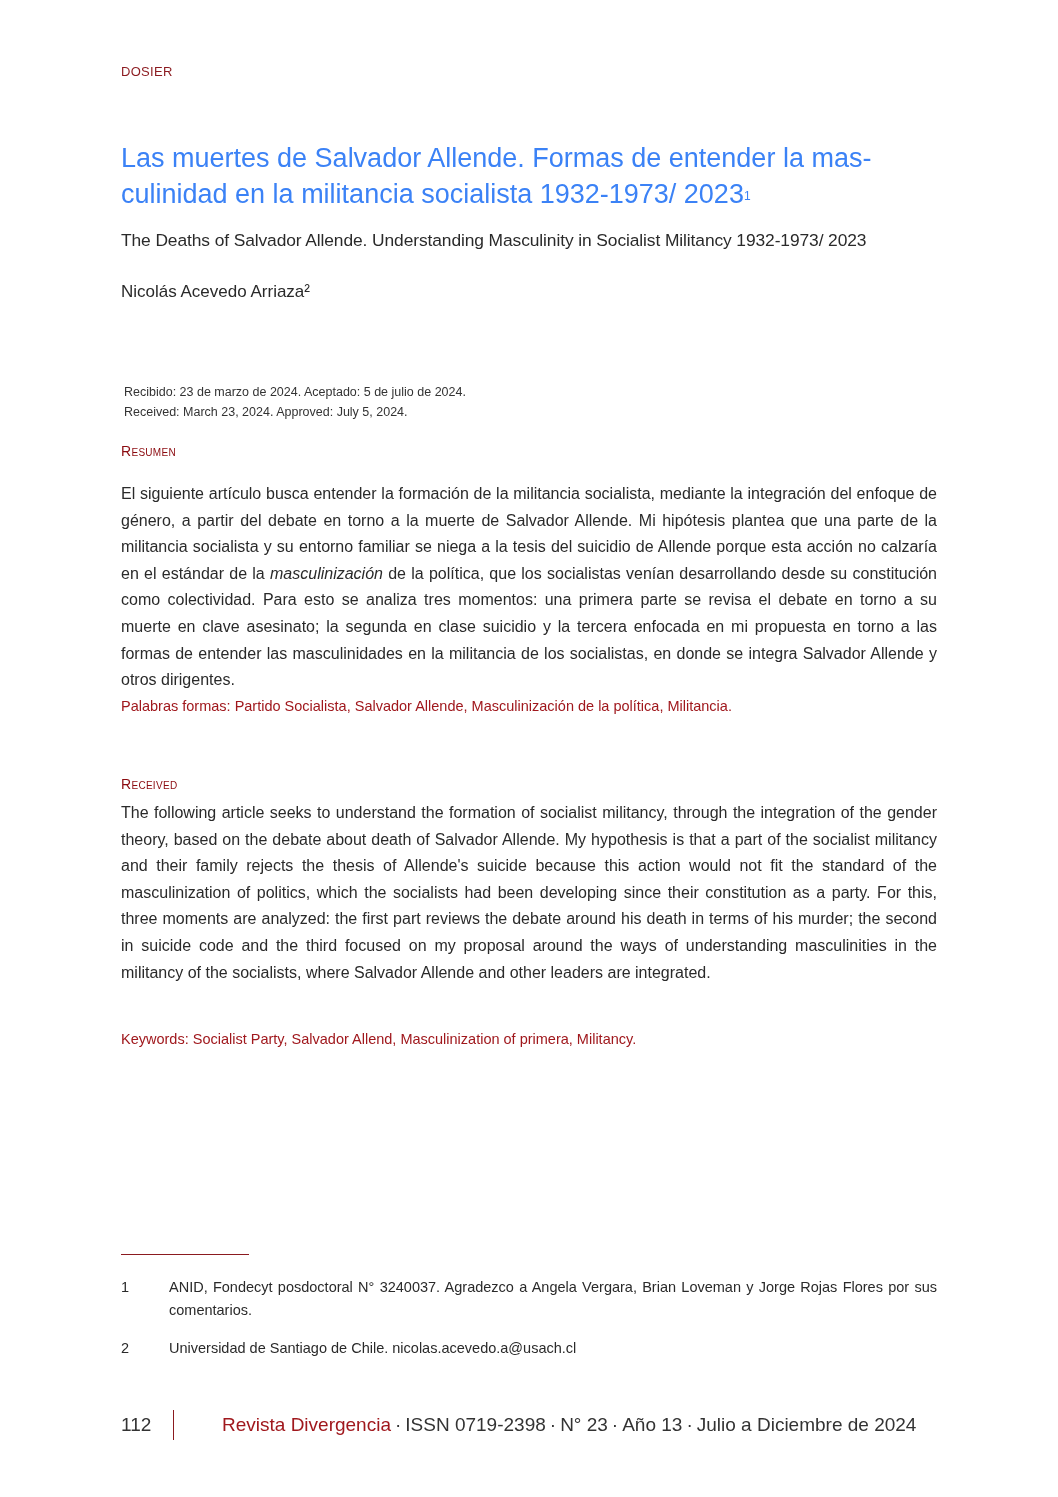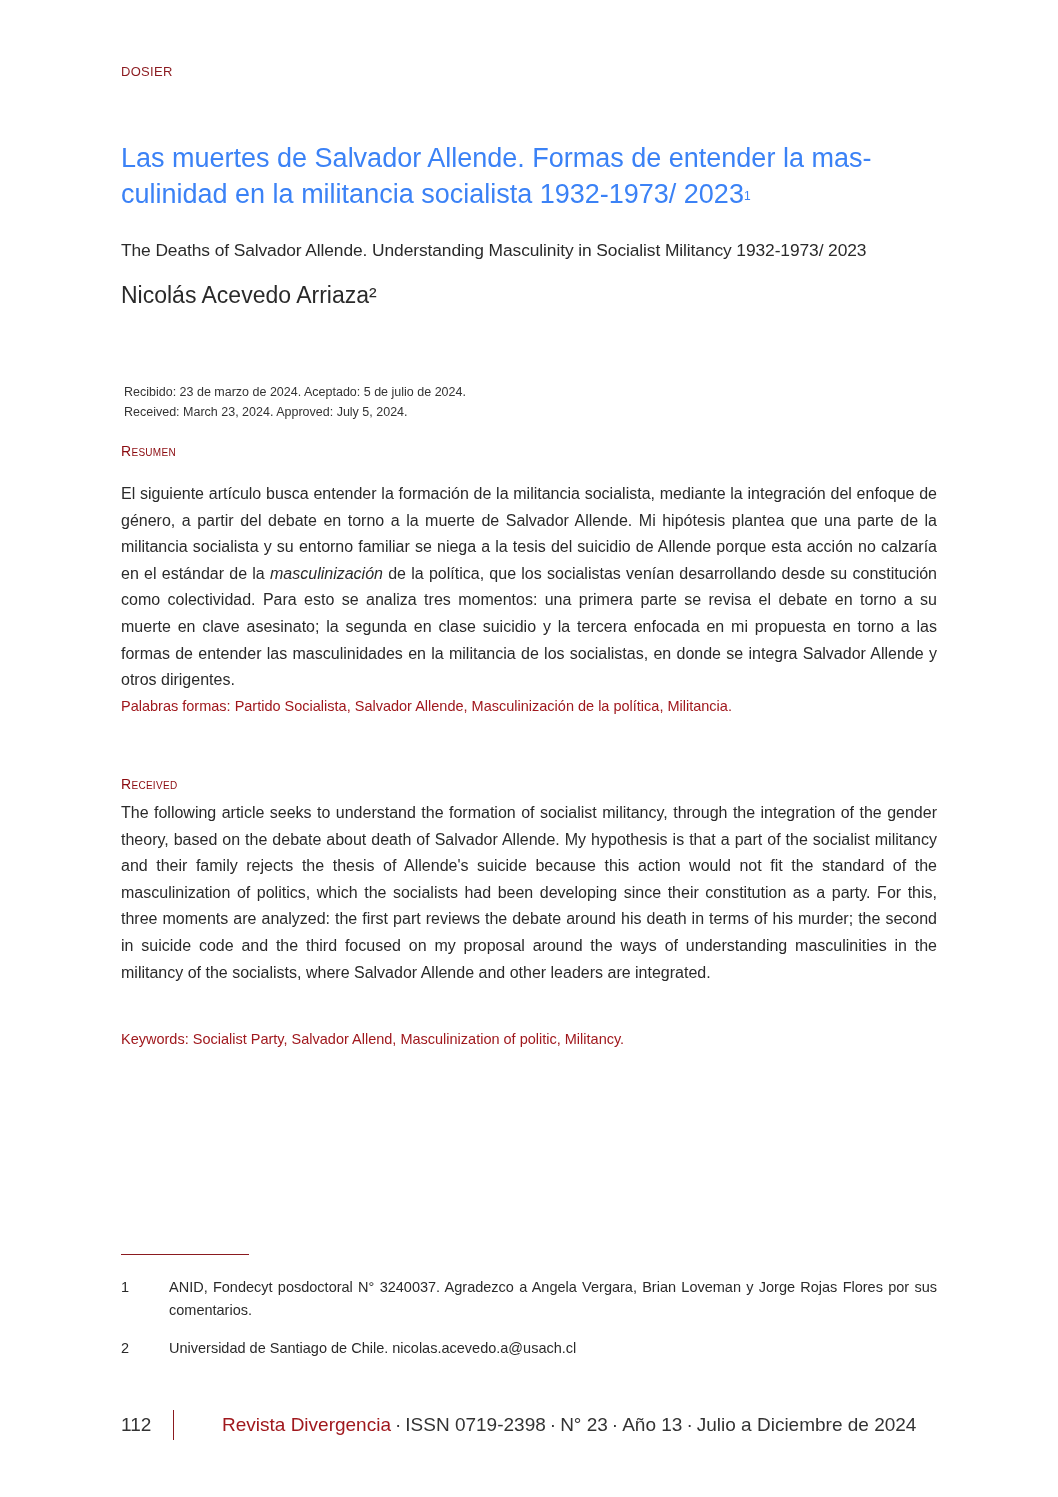--- a/index.html
+++ b/index.html
@@ -2,22 +2,22 @@
 <html><head>
 <meta charset="utf-8">
 <style>
   html, body { margin: 0; padding: 0; background: #ffffff; }
   body { width: 1058px; height: 1497px; position: relative; overflow: hidden;
          font-family: "Liberation Sans", "DejaVu Sans", sans-serif; color: #2a2a2a; }
   .abs { position: absolute; }
   .section-tag { left: 121px; top: 64px; font-size: 13px; color: #8b1a1f; letter-spacing: 0.3px; }
   .title { left: 121px; top: 140px; width: 820px; font-size: 27px; line-height: 36px; color: #3b82f6; margin: 0; font-weight: normal; }
   .title sup { font-size: 12px; vertical-align: top; position: relative; top: 2px; }
-  .subtitle { left: 121px; top: 240px; width: 830px; font-size: 17.4px; color: #2a2a2a; letter-spacing: -0.1px; }
-  .author { left: 121px; top: 282px; font-size: 23px; color: #2a2a2a; }
+  .subtitle { left: 121px; top: 230px; width: 830px; font-size: 17.4px; color: #2a2a2a; letter-spacing: -0.1px; }
+  .author { left: 121px; top: 282px; font-size: 17px; color: #2a2a2a; }
   .dates { left: 124px; top: 346px; font-size: 12.5px; line-height: 20px; color: #333; margin-top: 36px; }
   .heading { font-size: 14px; color: #8b0a0f; font-variant: small-caps; letter-spacing: 0.3px; }
   .h-resumen { left: 121px; top: 443px; }
   .h-abstract { left: 121px; top: 776px; }
   .body-text { left: 121px; width: 816px; font-size: 16px; line-height: 26.6px; color: #2a2a2a; text-align: justify; margin: 0; }
   .resumen-text { top: 467px; margin-top: 14px; }
   .abstract-text { top: 800px; }
   .keywords { left: 121px; width: 816px; font-size: 14.5px; color: #a0181d; }
   .kw-es { top: 698px; }
   .kw-en { top: 1031px; }
@@ -51,21 +51,21 @@
   <div>Recibido: 23 de marzo de 2024. Aceptado: 5 de julio de 2024.</div>
   <div>Received: March 23, 2024. Approved: July 5, 2024.</div>
 </div>
 
 <div class="abs heading h-resumen">Resumen</div>
 <p class="abs body-text resumen-text"><span>El siguiente artículo busca entender la formación de la militancia socialista, mediante la integración del enfoque de género, a partir del debate en torno a la muerte de Salvador Allende. Mi hipótesis plantea que una parte de la militancia socialista y su entorno familiar se niega a la tesis del suicidio de Allende porque esta acción no calzaría en el estándar de la </span><em>masculinización</em><span> de la política, que los socialistas venían desarrollando desde su constitución como colectividad. Para esto se analiza tres momentos: una primera parte se revisa el debate en torno a su muerte en clave asesinato; la segunda en clase suicidio y la tercera enfocada en mi propuesta en torno a las formas de entender las masculinidades en la militancia de los socialistas, en donde se integra Salvador Allende y otros dirigentes.</span></p>
 <div class="abs keywords kw-es">Palabras formas: Partido Socialista, Salvador Allende, Masculinización de la política, Militancia.</div>
 
 <div class="abs heading h-abstract">Received</div>
 <p class="abs body-text abstract-text">The following article seeks to understand the formation of socialist militancy, through the integration of the gender theory, based on the debate about death of Salvador Allende. My hypothesis is that a part of the socialist militancy and their family rejects the thesis of Allende's suicide because this action would not fit the standard of the masculinization of politics, which the socialists had been developing since their constitution as a party. For this, three moments are analyzed: the first part reviews the debate around his death in terms of his murder; the second in suicide code and the third focused on my proposal around the ways of understanding masculinities in the militancy of the socialists, where Salvador Allende and other leaders are integrated.</p>
-<div class="abs keywords kw-en">Keywords: Socialist Party, Salvador Allend, Masculinization of politic, Militancy.</div>
+<div class="abs keywords kw-en">Keywords: Socialist Party, Salvador Allend, Masculinization of primera, Militancy.</div>
 
 <div class="abs fn-rule"></div>
 
 <div class="abs footnote fn1">
   <span class="num">1</span>
   <span class="txt">ANID, Fondecyt posdoctoral N° 3240037. Agradezco a Angela Vergara, Brian Loveman y Jorge Rojas Flores por sus comentarios.</span>
 </div>
 <div class="abs footnote fn2">
   <span class="num">2</span>
   <span class="txt">Universidad de Santiago de Chile. nicolas.acevedo.a@usach.cl</span>

